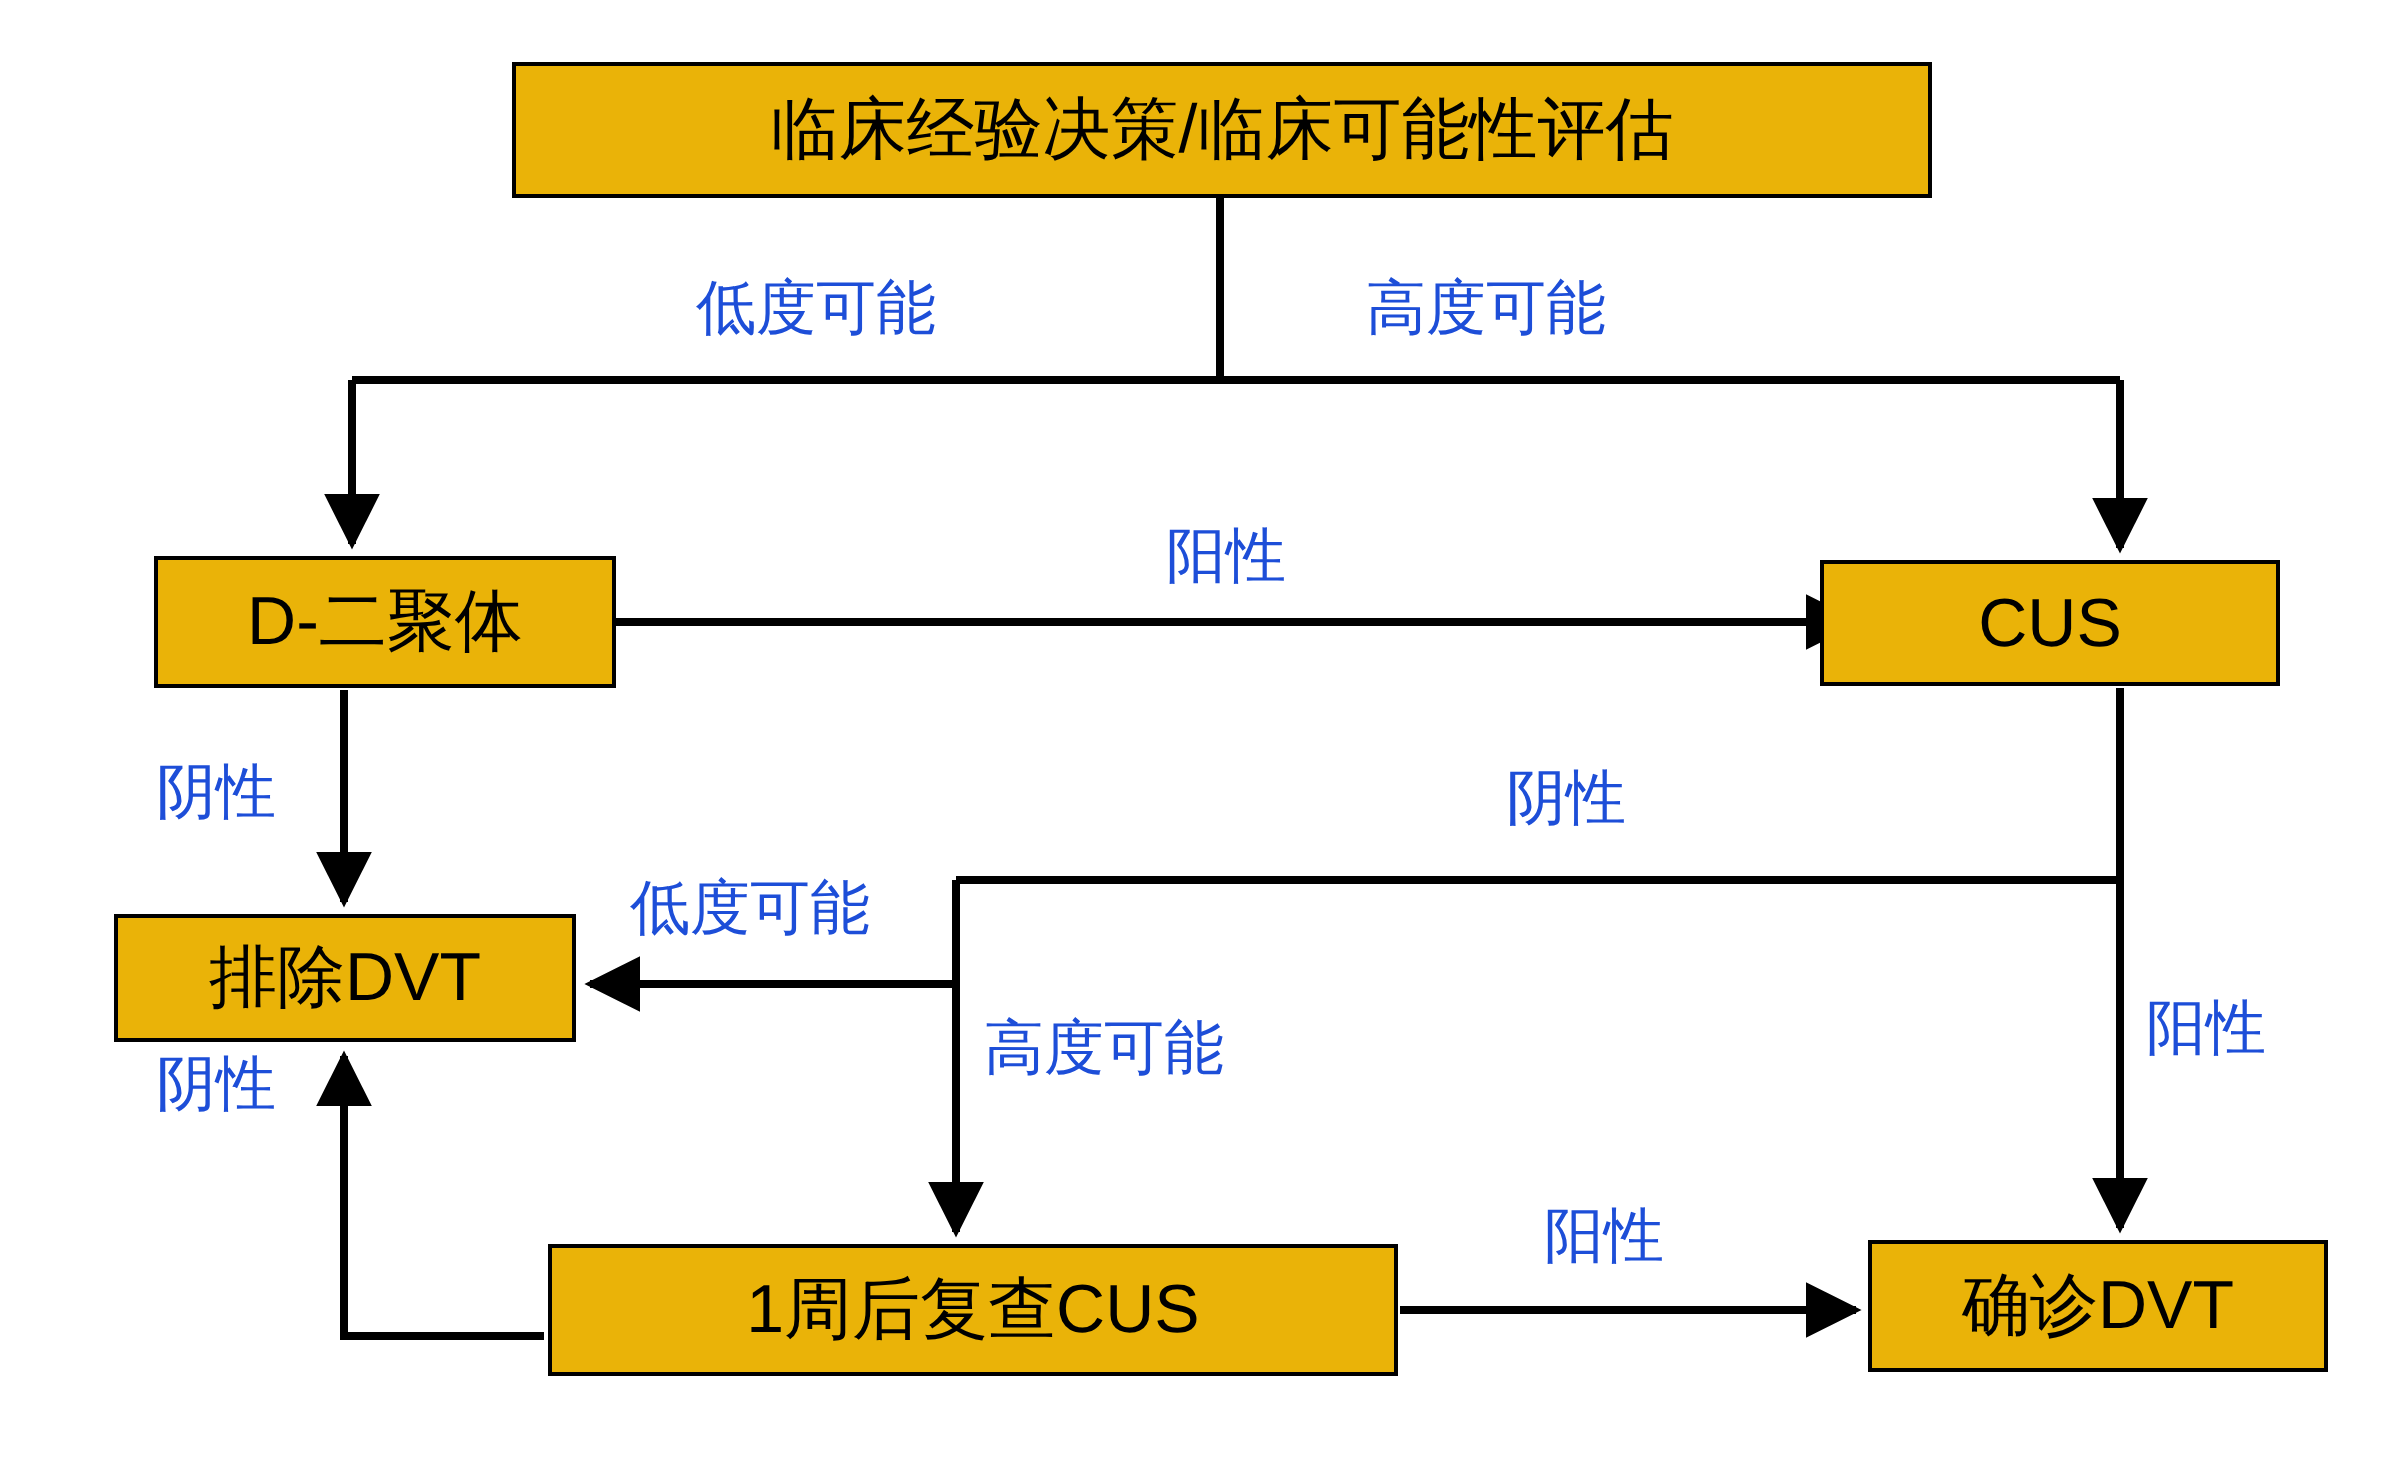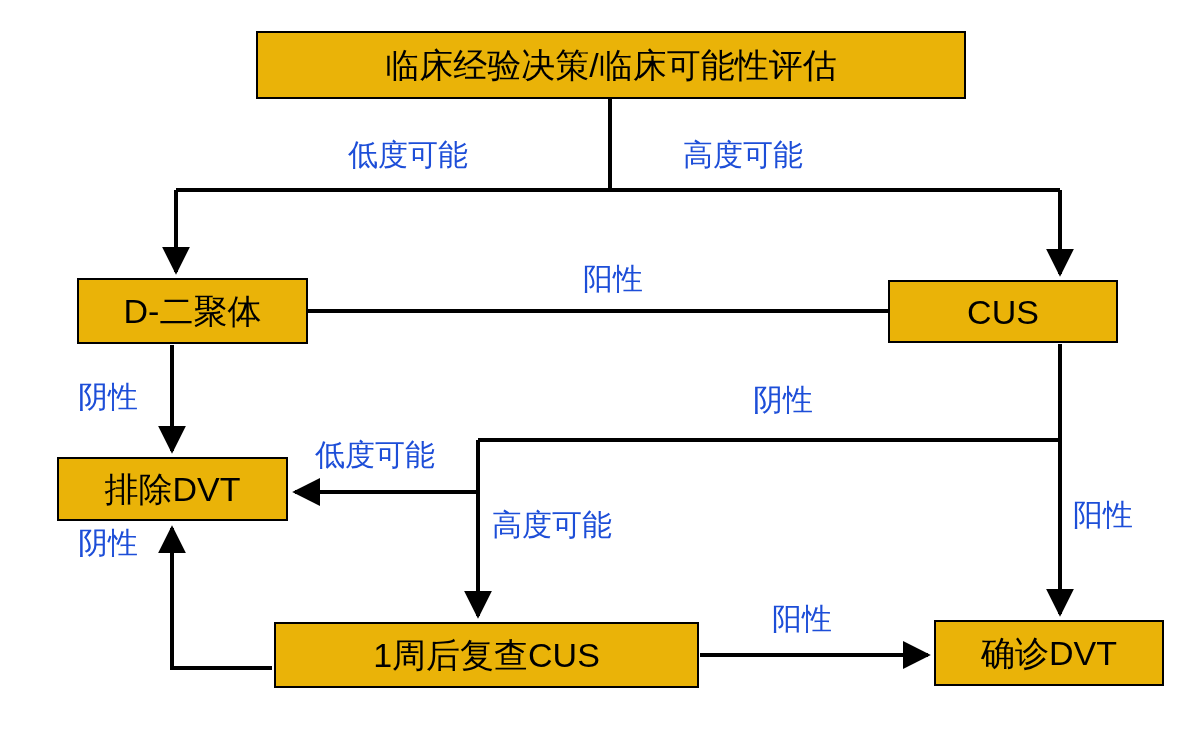--- a/index.html
+++ b/index.html
@@ -94,21 +94,21 @@
   </svg>
 
   <div class="node-box" style="left:256px; top:31px; width:710px; height:68px;">
     <span class="node-label big">临床经验决策/临床可能性评估</span>
   </div>
 
   <div class="node-box" style="left:57px; top:278px; width:231px; height:66px;margin-left:20px;">
     <span class="node-label big">D-二聚体</span>
   </div>
 
-  <div class="node-box" style="left:888px; top:280px; width:230px; height:63px;">
+  <div class="node-box" style="left:910px; top:280px; width:230px; height:63px;">
     <span class="node-label big">CUS</span>
   </div>
 
   <div class="node-box" style="left:57px; top:457px; width:231px; height:64px;justify-content:center;">
     <span class="node-label big">排除DVT</span>
   </div>
 
   <div class="node-box" style="left:274px; top:622px; width:425px; height:66px;">
     <span class="node-label big">1周后复查CUS</span>
   </div>

